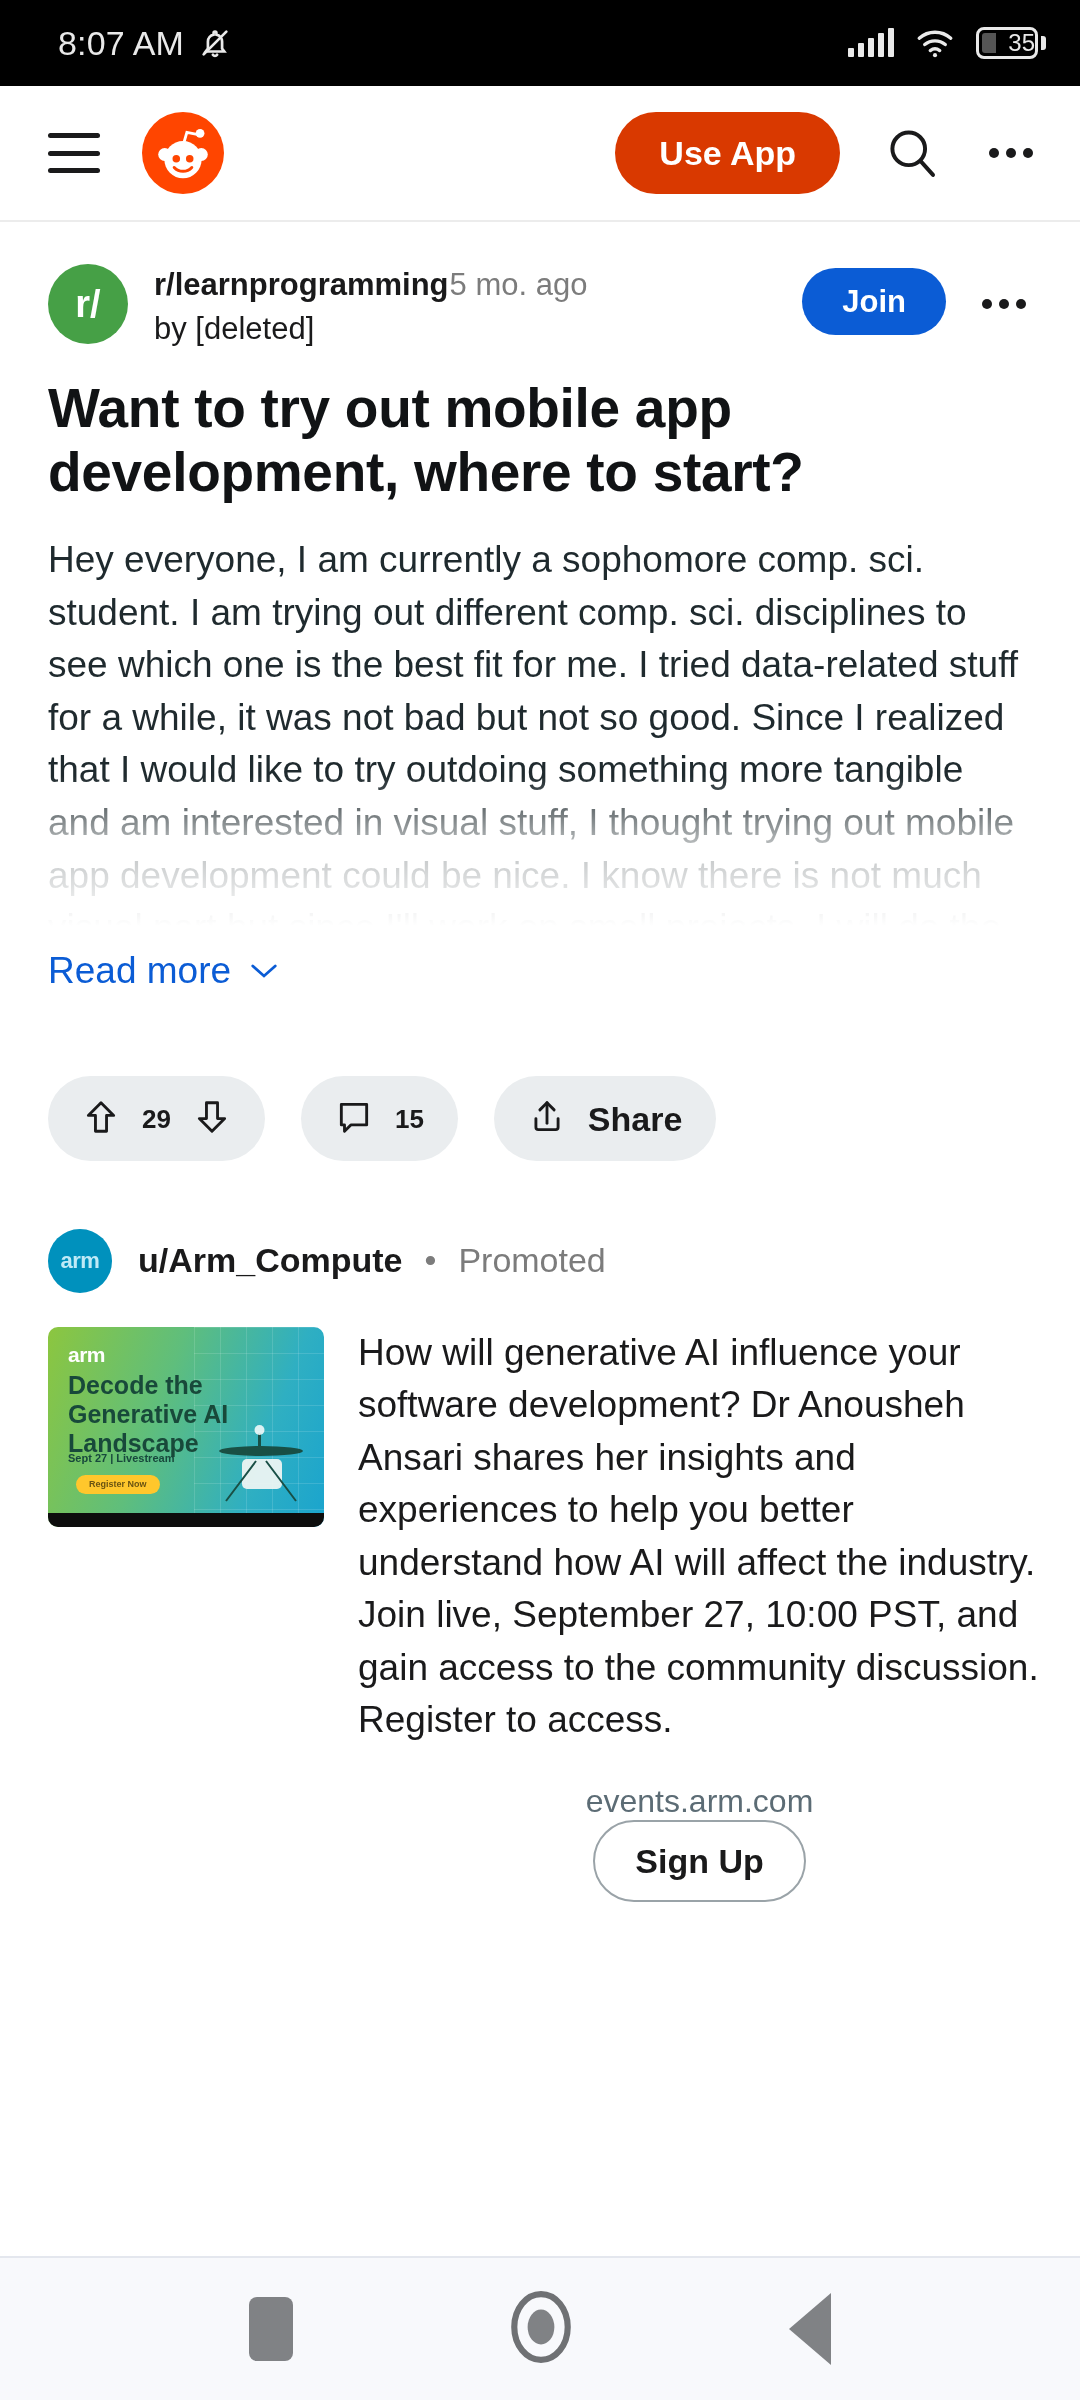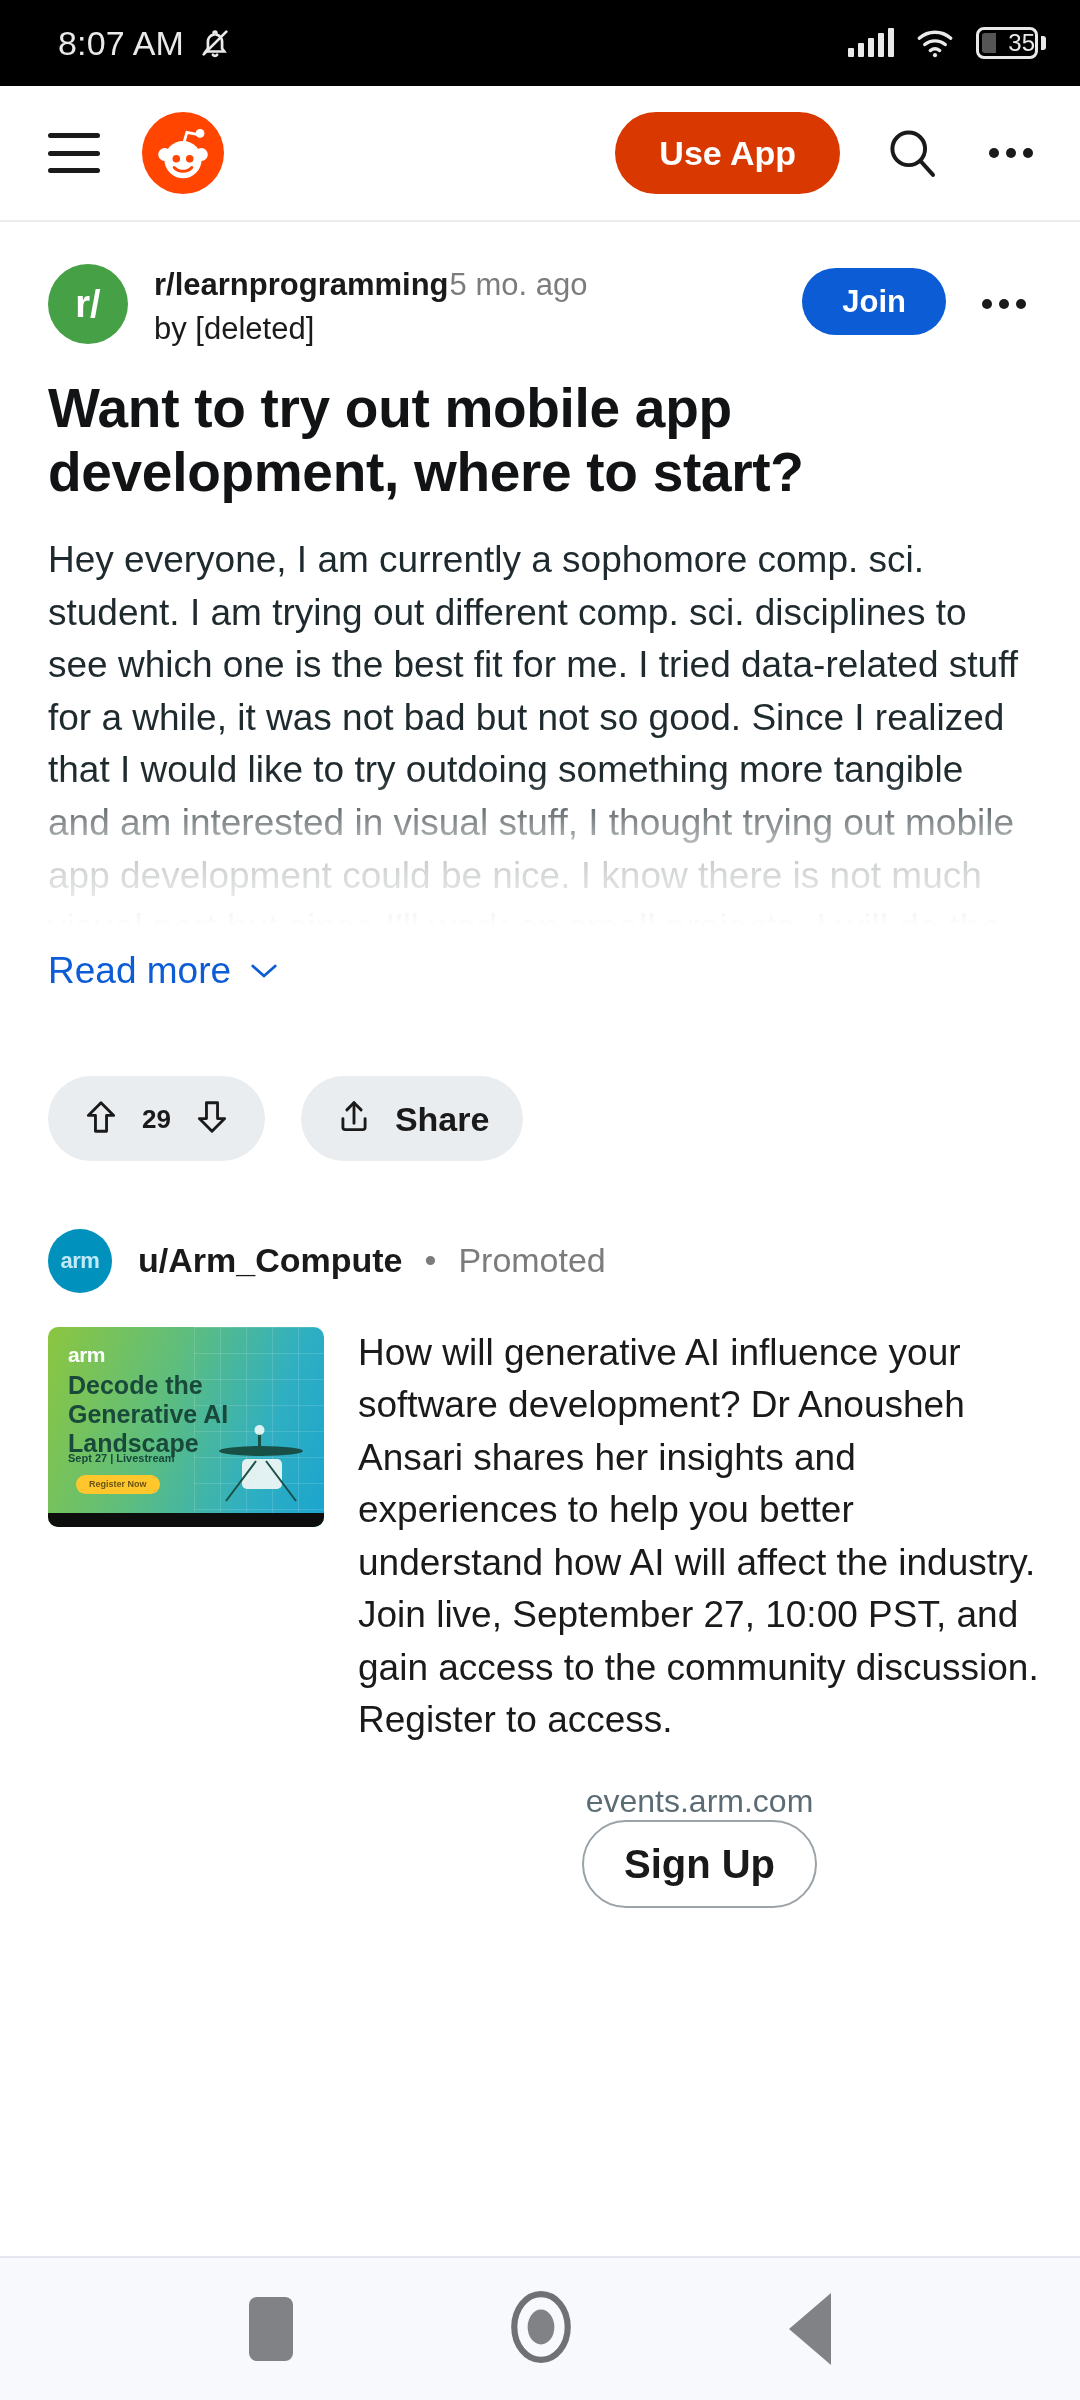--- a/index.html
+++ b/index.html
@@ -155,21 +155,21 @@
                      linear-gradient(to bottom, rgba(255,255,255,0.13) 1px, transparent 1px);
     background-size:26px 26px;
   }
   .ad-text { flex:1; font-size:37px; line-height:1.42; color:#1a1a1b; }
 
   .ad-foot { display:flex; align-items:center; margin-top:36px; padding-left:310px;flex-direction:column; }
   .ad-url { font-size:32px; color:#5c6c75; }
   .ad-foot .spacer2 { flex:1; }
   .signup-btn {
     border:2px solid #9aa3a8; background:#fff; color:#1a1a1b;
-    border-radius:48px; font-size:40px; font-weight:bold;
+    border-radius:48px; font-size:34px; font-weight:bold;
     padding:22px 40px; line-height:1; cursor:pointer;
     font-family:"Liberation Sans", sans-serif;
   }
 
   
   .navbar {
     flex:0 0 144px; height:144px; background:#F8F9FC;
     border-top:2px solid #e4e7ee;
     display:flex; align-items:center; justify-content:space-around;
     padding:0 140px;
@@ -299,20 +299,28 @@
             </svg>
           </span>
           <span class="num">29</span>
           <span>
             <svg width="38" height="38" viewBox="0 0 24 24" fill="none" stroke="#1a1a1b" stroke-width="1.8" stroke-linejoin="round" stroke-linecap="round">
               <path d="M12 21 L4 13 H8.5 V3 H15.5 V13 H20 Z"></path>
             </svg>
           </span>
         </button>
 
+        <button class="pill">
+          <span>
+            <svg width="38" height="38" viewBox="0 0 24 24" fill="none" stroke="#1a1a1b" stroke-width="1.8" stroke-linejoin="round">
+              <path d="M4 4h16v13H10l-4 4v-4H4z"></path>
+            </svg>
+          </span>
+          <span class="num">15</span>
+        </button>
 
         <button class="pill">
           <span>
             <svg width="38" height="38" viewBox="0 0 24 24" fill="none" stroke="#1a1a1b" stroke-width="1.8" stroke-linecap="round" stroke-linejoin="round">
               <path d="M12 16V3"></path>
               <path d="M7.5 7.5 12 3l4.5 4.5"></path>
               <path d="M5 13v5.5a1.5 1.5 0 0 0 1.5 1.5h11a1.5 1.5 0 0 0 1.5-1.5V13"></path>
             </svg>
           </span>
           <span class="lbl">Share</span>

